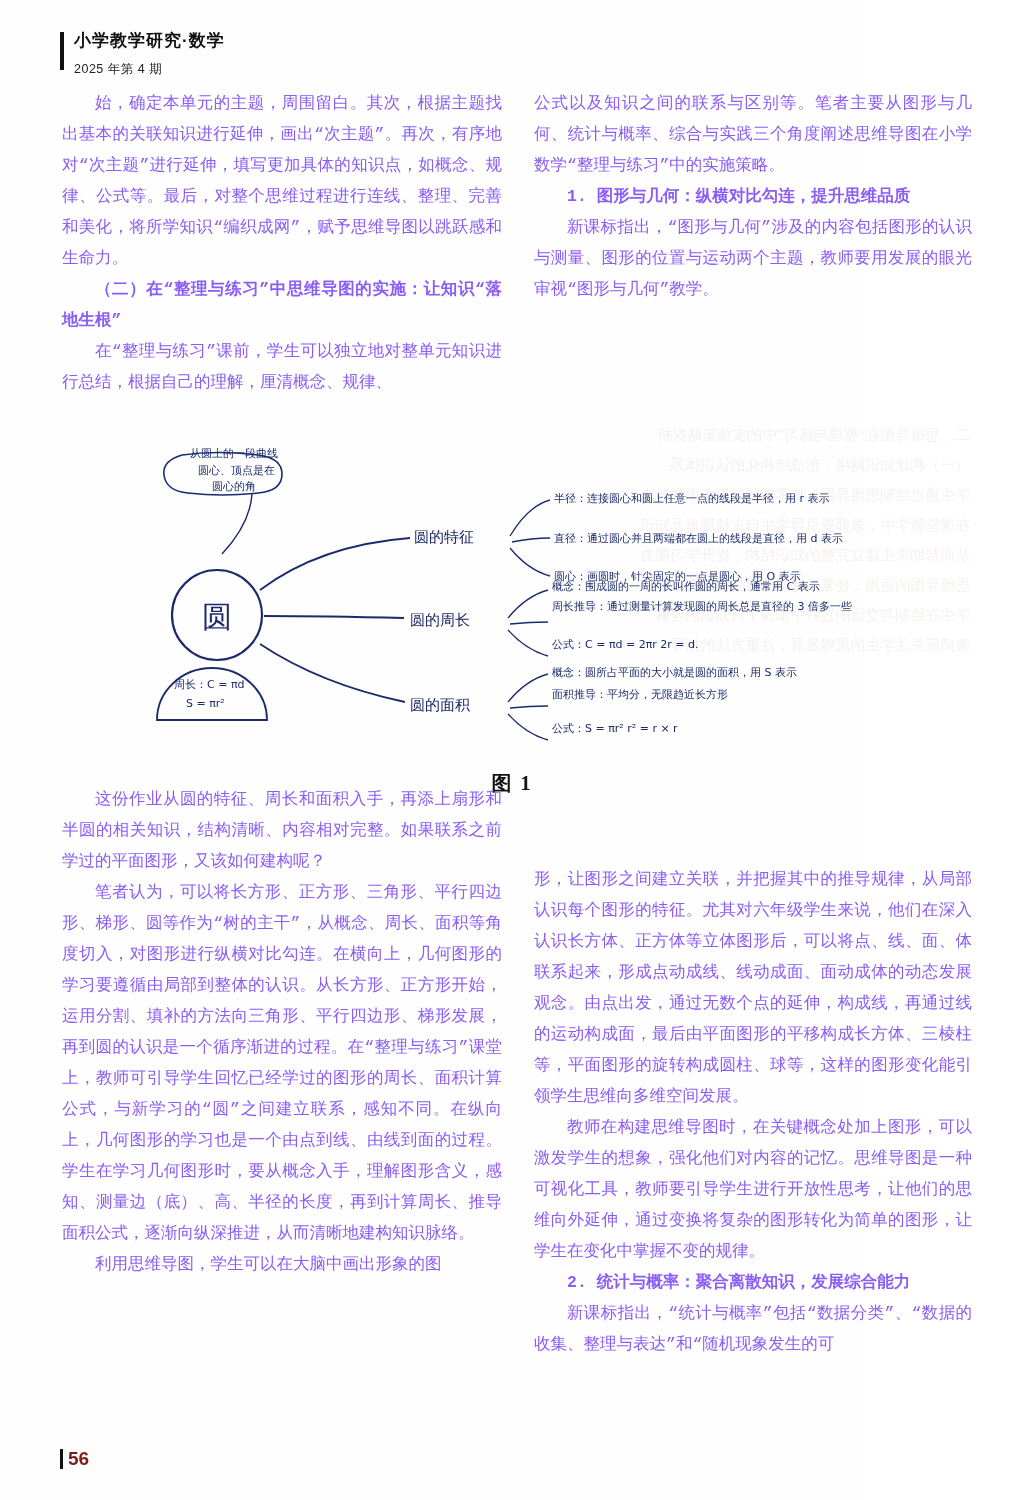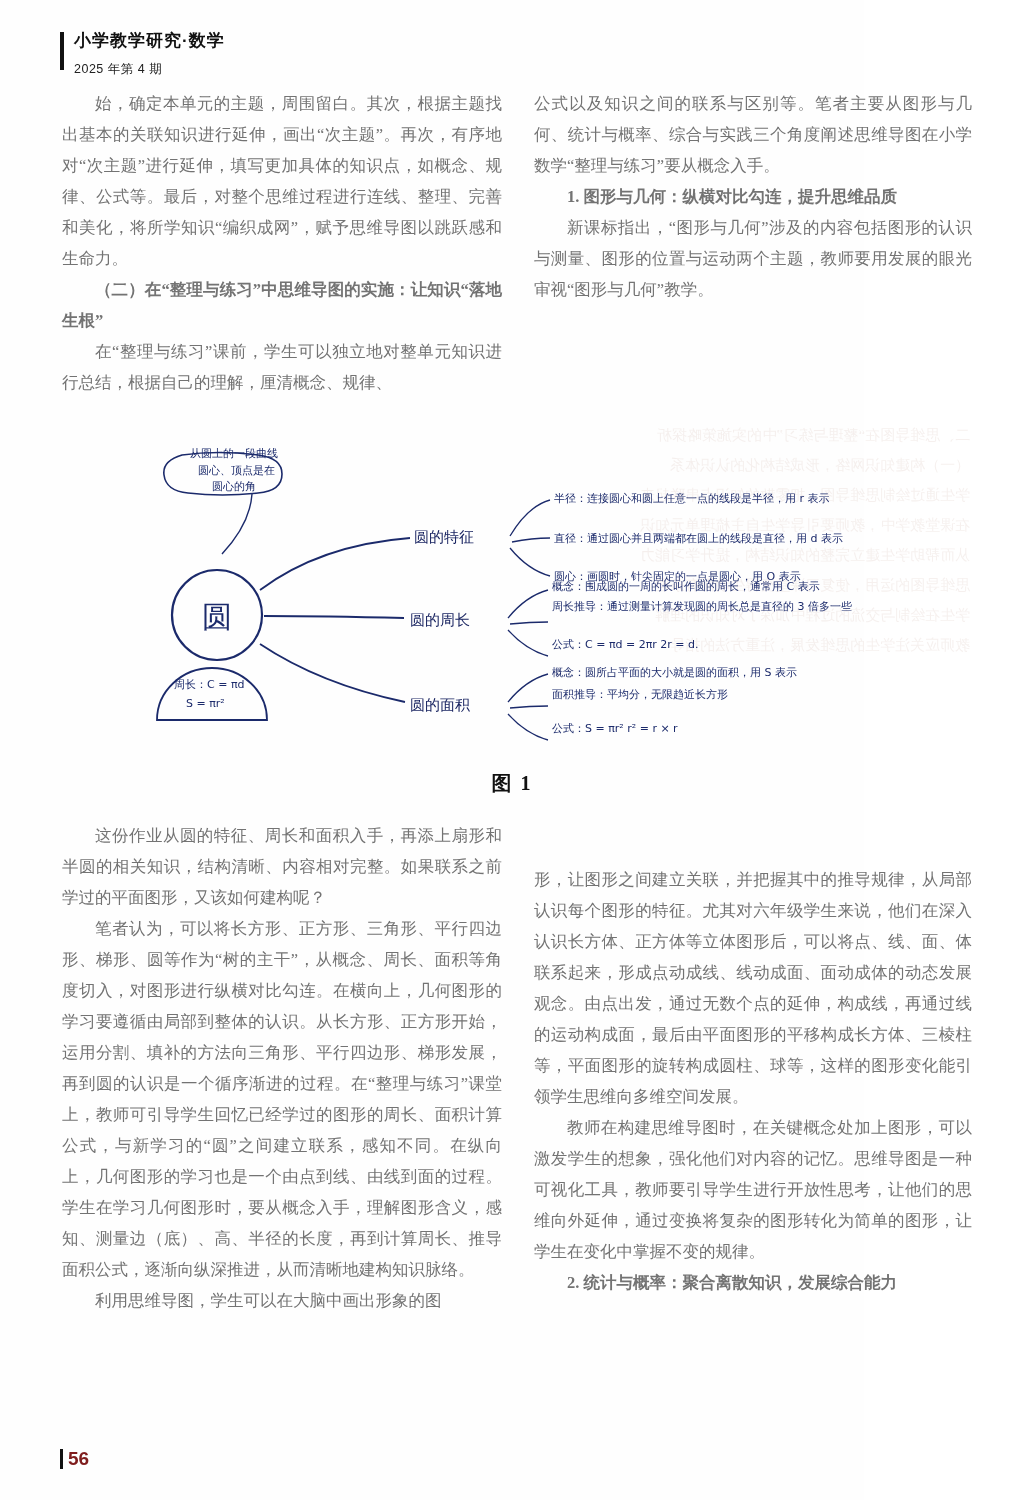--- a/index.html
+++ b/index.html
@@ -60,36 +60,37 @@
   }
 
   
   .col {
     position: absolute;
     width: 440px;
     font-size: 16.5px;
     line-height: 31px;
     text-align: justify;
     text-justify: inter-ideograph;
-    color: #737373;
+    color: #8b5cf6;
+    font-family: Liberation Mono, monospace;
   }
   .col p {
     margin: 0;
   }
   .indent2 {
     text-indent: 2em;
   }
   .subhead {
     font-weight: bold;
     text-indent: 2em;
   }
 
   #col-left-top  { left: 62px;  top: 88px;  width: 440px; }
   #col-right-top { left: 534px; top: 88px;  width: 438px; }
-  #col-left-bottom  { left: 62px;  top: 820px; width: 440px; }
+  #col-left-bottom  { left: 62px;  top: 784px; width: 440px; }
   #col-right-bottom { left: 534px; top: 864px; width: 438px; }
 
   
   .figure {
     position: absolute;
     left: 62px;
     top: 430px;
     width: 900px;
     height: 370px;
   }
@@ -167,21 +168,21 @@
     </div>
   </div>
 
   <div class="col" id="col-left-top">
     <p class="indent2">始，确定本单元的主题，周围留白。其次，根据主题找出基本的关联知识进行延伸，画出“次主题”。再次，有序地对“次主题”进行延伸，填写更加具体的知识点，如概念、规律、公式等。最后，对整个思维过程进行连线、整理、完善和美化，将所学知识“编织成网”，赋予思维导图以跳跃感和生命力。</p>
     <p class="subhead">（二）在“整理与练习”中思维导图的实施：让知识“落地生根”</p>
     <p class="indent2">在“整理与练习”课前，学生可以独立地对整单元知识进行总结，根据自己的理解，厘清概念、规律、</p>
   </div>
 
   <div class="col" id="col-right-top">
-    <p>公式以及知识之间的联系与区别等。笔者主要从图形与几何、统计与概率、综合与实践三个角度阐述思维导图在小学数学“整理与练习”要从概念入手。</p>
+    <p>公式以及知识之间的联系与区别等。笔者主要从图形与几何、统计与概率、综合与实践三个角度阐述思维导图在小学数学“整理与练习”中的实施策略。</p>
     <p class="subhead">1. 图形与几何：纵横对比勾连，提升思维品质</p>
     <p class="indent2">新课标指出，“图形与几何”涉及的内容包括图形的认识与测量、图形的位置与运动两个主题，教师要用发展的眼光审视“图形与几何”教学。</p>
   </div>
 
   <div class="bleed">
     <div>二、思维导图在“整理与练习”中的实施策略探析</div>
     <div>（一）构建知识网络，形成结构化的认识体系</div>
     <div>学生通过绘制思维导图，把零散的知识点串联起来</div>
     <div>在课堂教学中，教师要引导学生自主梳理单元知识</div>
     <div>从而帮助学生建立完整的知识结构，提升学习能力</div>
@@ -240,20 +241,21 @@
   <div class="col" id="col-left-bottom">
     <p class="indent2">这份作业从圆的特征、周长和面积入手，再添上扇形和半圆的相关知识，结构清晰、内容相对完整。如果联系之前学过的平面图形，又该如何建构呢？</p>
     <p class="indent2">笔者认为，可以将长方形、正方形、三角形、平行四边形、梯形、圆等作为“树的主干”，从概念、周长、面积等角度切入，对图形进行纵横对比勾连。在横向上，几何图形的学习要遵循由局部到整体的认识。从长方形、正方形开始，运用分割、填补的方法向三角形、平行四边形、梯形发展，再到圆的认识是一个循序渐进的过程。在“整理与练习”课堂上，教师可引导学生回忆已经学过的图形的周长、面积计算公式，与新学习的“圆”之间建立联系，感知不同。在纵向上，几何图形的学习也是一个由点到线、由线到面的过程。学生在学习几何图形时，要从概念入手，理解图形含义，感知、测量边（底）、高、半径的长度，再到计算周长、推导面积公式，逐渐向纵深推进，从而清晰地建构知识脉络。</p>
     <p class="indent2">利用思维导图，学生可以在大脑中画出形象的图</p>
   </div>
 
   <div class="col" id="col-right-bottom">
     <p>形，让图形之间建立关联，并把握其中的推导规律，从局部认识每个图形的特征。尤其对六年级学生来说，他们在深入认识长方体、正方体等立体图形后，可以将点、线、面、体联系起来，形成点动成线、线动成面、面动成体的动态发展观念。由点出发，通过无数个点的延伸，构成线，再通过线的运动构成面，最后由平面图形的平移构成长方体、三棱柱等，平面图形的旋转构成圆柱、球等，这样的图形变化能引领学生思维向多维空间发展。</p>
     <p class="indent2">教师在构建思维导图时，在关键概念处加上图形，可以激发学生的想象，强化他们对内容的记忆。思维导图是一种可视化工具，教师要引导学生进行开放性思考，让他们的思维向外延伸，通过变换将复杂的图形转化为简单的图形，让学生在变化中掌握不变的规律。</p>
     <p class="subhead">2. 统计与概率：聚合离散知识，发展综合能力</p>
+    <p class="indent2">新课标指出，“统计与概率”包括“数据分类”、“数据的收集、整理与表达”和“随机现象发生的可</p>
   </div>
 
   <div class="footer">
     <div class="footer-bar"></div>
     <span class="page-number">56</span>
   </div>
 
 </div>
 
 </body></html>

